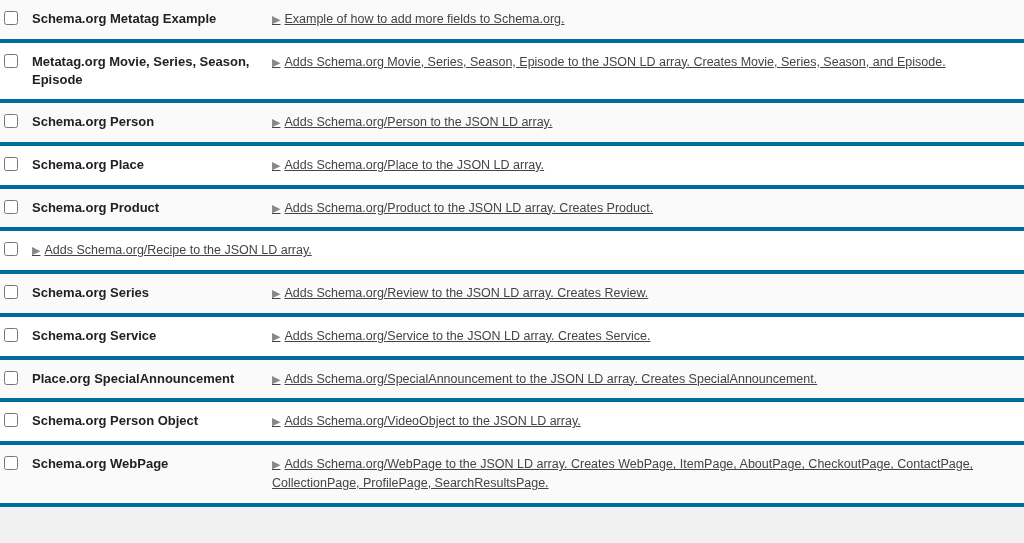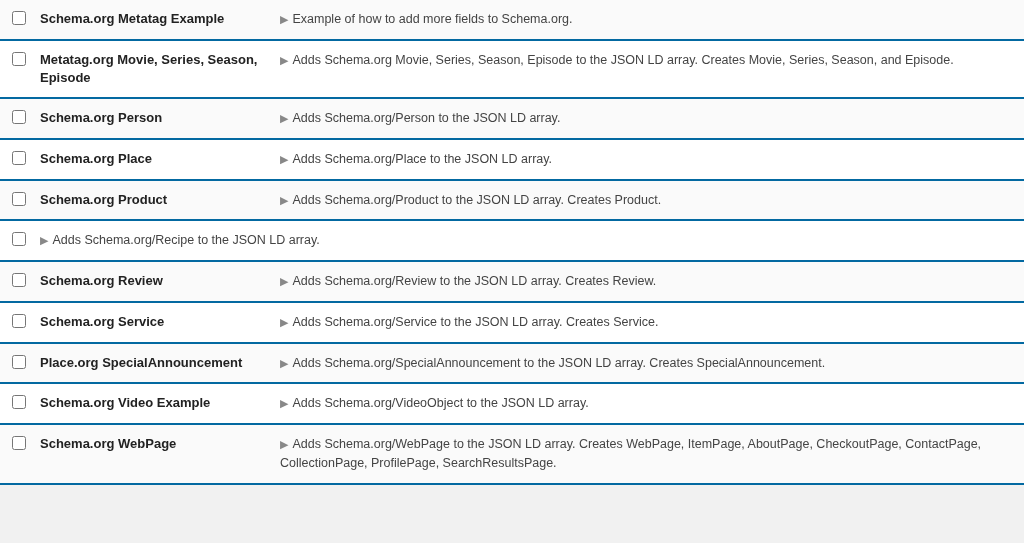--- a/index.html
+++ b/index.html
@@ -13,22 +13,22 @@
       background: #f1f1f1;
       color: #333;
     }
     .table-container {
       width: 1024px;
       background: #fff;
     }
     .table-row {
       display: flex;
       align-items: flex-start;
-      border-bottom: 2px solid #0369a1;
-      padding: 10px 12px;
+      border-bottom: 4px solid #0369a1;
+      padding: 10px 4px;
       background: #fff;
     }
     .table-row:nth-child(odd) {
       background: #fafafa;
     }
     .checkbox-cell {
       flex: 0 0 28px;
       display: flex;
       align-items: flex-start;
       padding-top: 1px;
@@ -45,20 +45,21 @@
       font-size: 13px;
       color: #222;
       padding-right: 12px;
       line-height: 1.4;
     }
     .desc-cell {
       flex: 1;
       font-size: 12.5px;
       color: #444;
       line-height: 1.5;
+      text-decoration: underline;
     }
     .arrow {
       color: #888;
       margin-right: 4px;
       font-size: 11px;
     }
   </style>
 </head>
 <body>
 
@@ -114,21 +115,21 @@
         <input type="checkbox" style="">
       </div>
       <div class="desc-cell">
         <span class="arrow">▶</span>Adds Schema.org/Recipe to the JSON LD array.
       </div>
     </div>
     <div class="table-row">
       <div class="checkbox-cell">
         <input type="checkbox" style="">
       </div>
-      <div class="name-cell">Schema.org Review</div>
+      <div class="name-cell">Schema.org Series</div>
       <div class="desc-cell">
         <span class="arrow">▶</span>Adds Schema.org/Review to the JSON LD array. Creates Review.
       </div>
     </div>
     <div class="table-row">
       <div class="checkbox-cell">
         <input type="checkbox" style="">
       </div>
       <div class="name-cell">Schema.org Service</div>
       <div class="desc-cell">
@@ -141,21 +142,21 @@
       </div>
       <div class="name-cell">Place.org SpecialAnnouncement</div>
       <div class="desc-cell">
         <span class="arrow">▶</span>Adds Schema.org/SpecialAnnouncement to the JSON LD array. Creates SpecialAnnouncement.
       </div>
     </div>
     <div class="table-row">
       <div class="checkbox-cell">
         <input type="checkbox" style="">
       </div>
-      <div class="name-cell">Schema.org Video Example</div>
+      <div class="name-cell">Schema.org Person Object</div>
       <div class="desc-cell">
         <span class="arrow">▶</span>Adds Schema.org/VideoObject to the JSON LD array.
       </div>
     </div>
     <div class="table-row">
       <div class="checkbox-cell">
         <input type="checkbox" style="">
       </div>
       <div class="name-cell">Schema.org WebPage</div>
       <div class="desc-cell">

